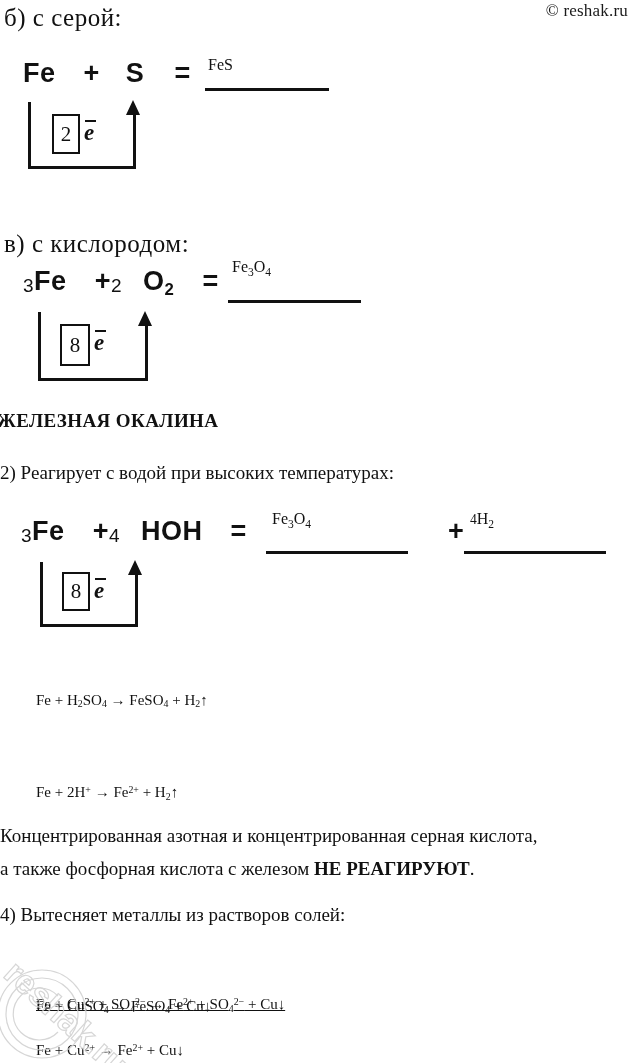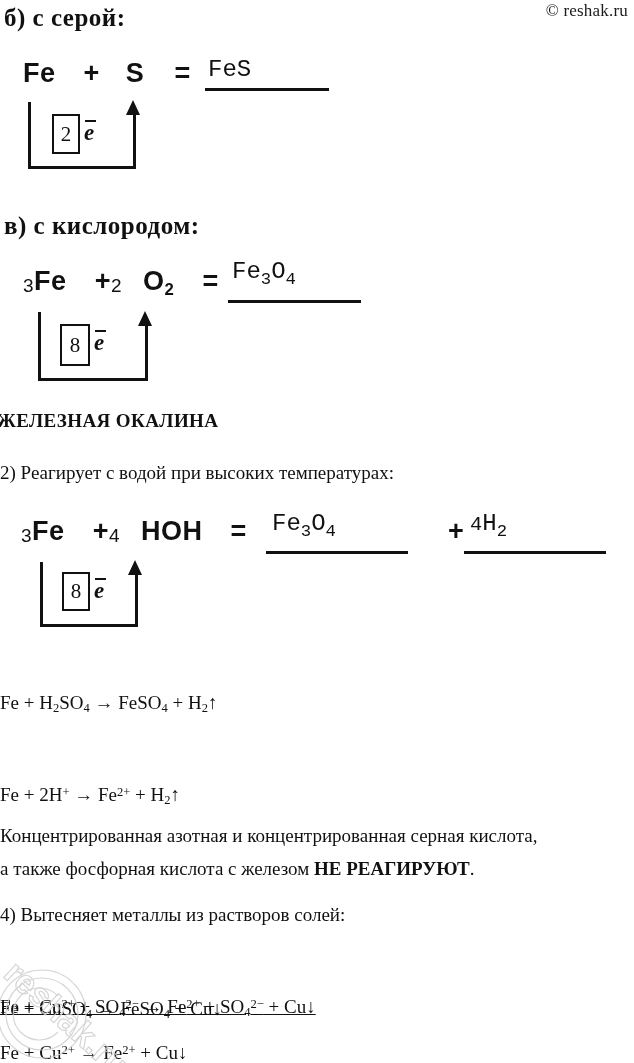--- a/index.html
+++ b/index.html
@@ -38,39 +38,40 @@
     height: 135px;
     pointer-events: none;
     opacity: .85;
   }
 
   
   .abs { position: absolute; white-space: nowrap; }
 
   .hdr-bold {
     font-family: "Liberation Serif", serif;
-    font-weight: bold;
+    font-weight: normal;
     font-size: 25px;
     letter-spacing: .5px;
   }
   .caps-head {
     font-family: "Liberation Serif", serif;
     font-weight: bold;
     font-size: 19px;
     letter-spacing: .4px;
   }
   .para {
     font-family: "Liberation Serif", serif;
     font-size: 19px;
   }
   .para b { font-weight: bold; }
 
   .eqn {
     font-family: "Liberation Serif", serif;
-    font-size: 19px;
+    font-size: 15px;
+    padding-left: 36px;
   }
   .eqn sub { font-size: .66em; vertical-align: -0.25em; }
   .eqn sup { font-size: .66em; vertical-align: 0.42em; }
 
   
   .beq {
     font-family: Liberation Sans, sans-serif;
     font-size: 27px;
     font-weight: bold;
     letter-spacing: .5px;
@@ -82,22 +83,22 @@
     vertical-align: -0.12em;
   }
   .beq sub {
     font-size: .62em;
     vertical-align: -0.3em;
   }
   .beq .op { font-weight: bold; }
 
   
   .ans {
-    font-family: Liberation Mono, monospace;
-    font-size: 24px;
+    font-family: Liberation Serif, serif;
+    font-size: 16px;
     font-weight: normal;
   }
   .ans sub {
     font-size: .72em;
     vertical-align: -0.33em;
   }
   .ans .coef { font-size: .85em; }
 
   .blank-line {
     position: absolute;
@@ -175,21 +176,21 @@
     <div class="hbot" style="left:0px;  top:70px; width:108px;"></div>
     <div class="vright" style="left:105px;top:18px; height:54px;"></div>
     <div class="head" style="left:98px; top:4px;"></div>
     <div class="ebox" style="left:24px; top:18px; width:24px; height:36px;">2</div>
     <div class="elabel" style="left:56px; top:24px;">
       <span class="bar"></span>
       <span>e</span>
     </div>
   </div>
 
-  <div class="abs hdr-bold" style="left:4px; top:212px;">в) с кислородом:</div>
+  <div class="abs hdr-bold" style="left:4px; top:230px;">в) с кислородом:</div>
 
   <div class="abs beq" style="left:3px; top:266px;">
     <span class="coef">3</span><span>Fe</span>
     <span style="display:inline-block;width:12px"></span>
     <span class="op">+</span><span class="coef">2</span>
     <span style="display:inline-block;width:5px"></span>
     <span><span>O</span><sub>2</sub></span>
     <span style="display:inline-block;width:12px"></span>
     <span class="op">=</span>
   </div>

